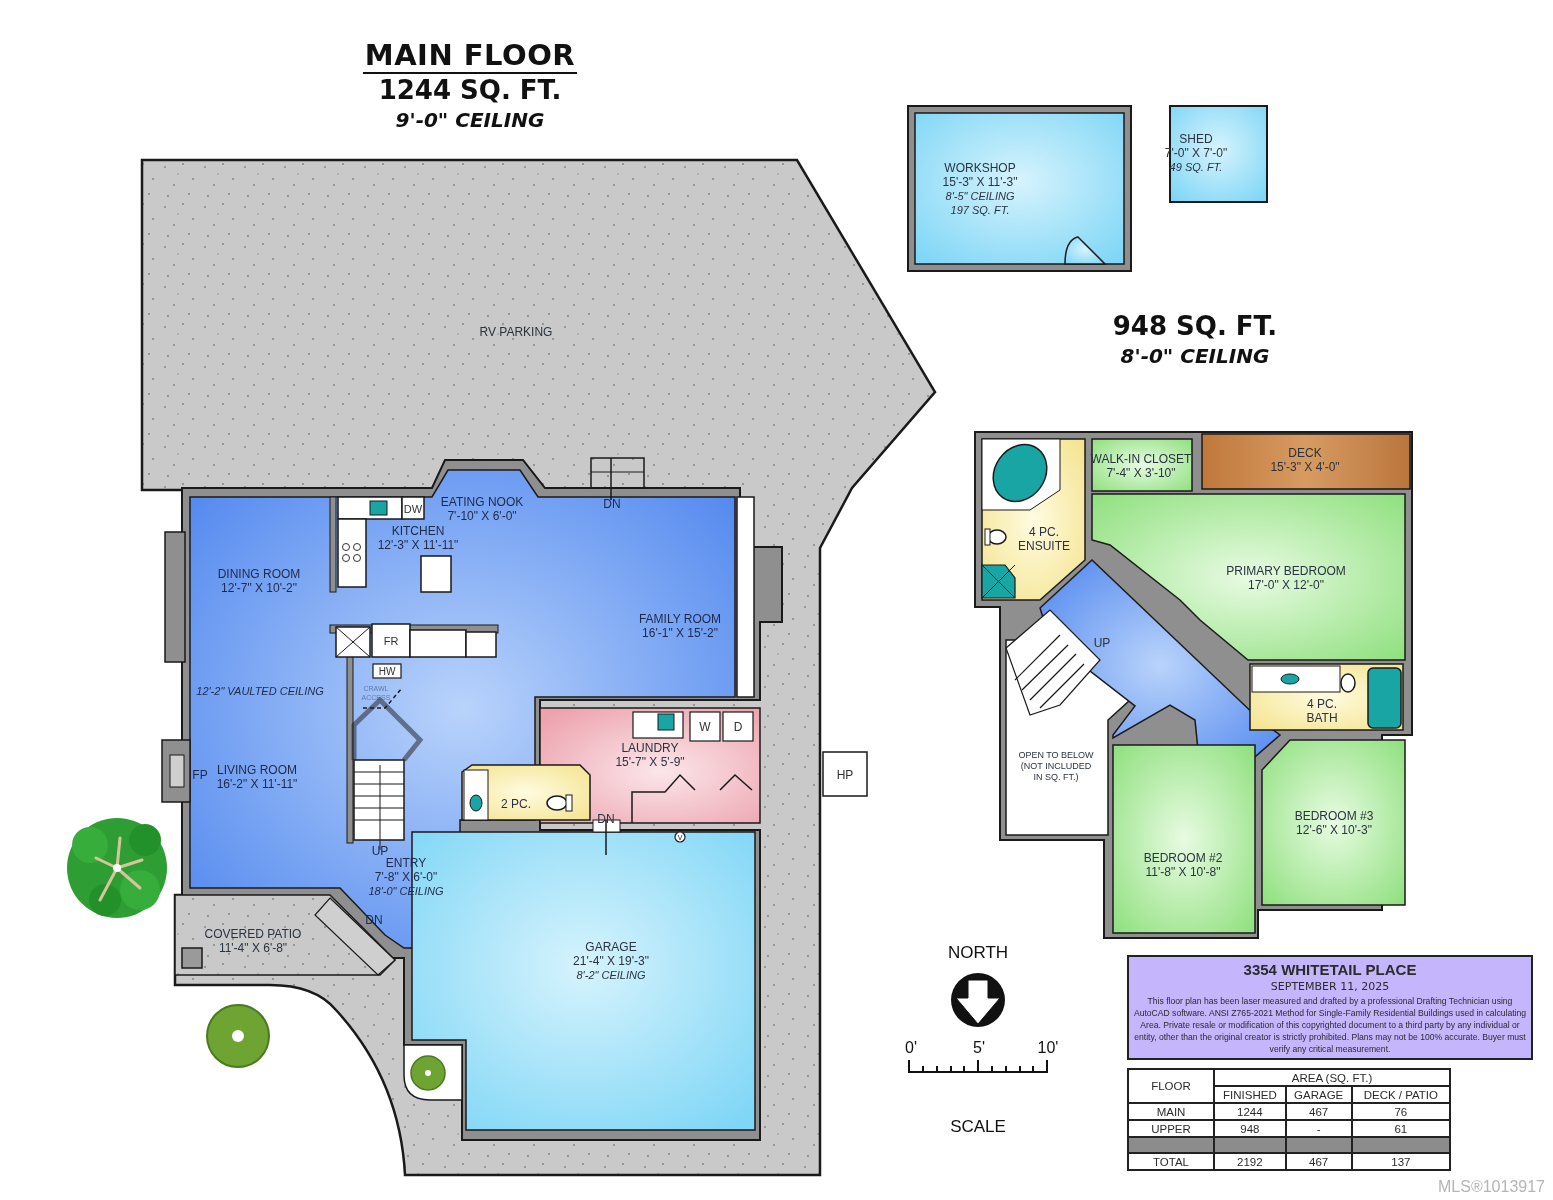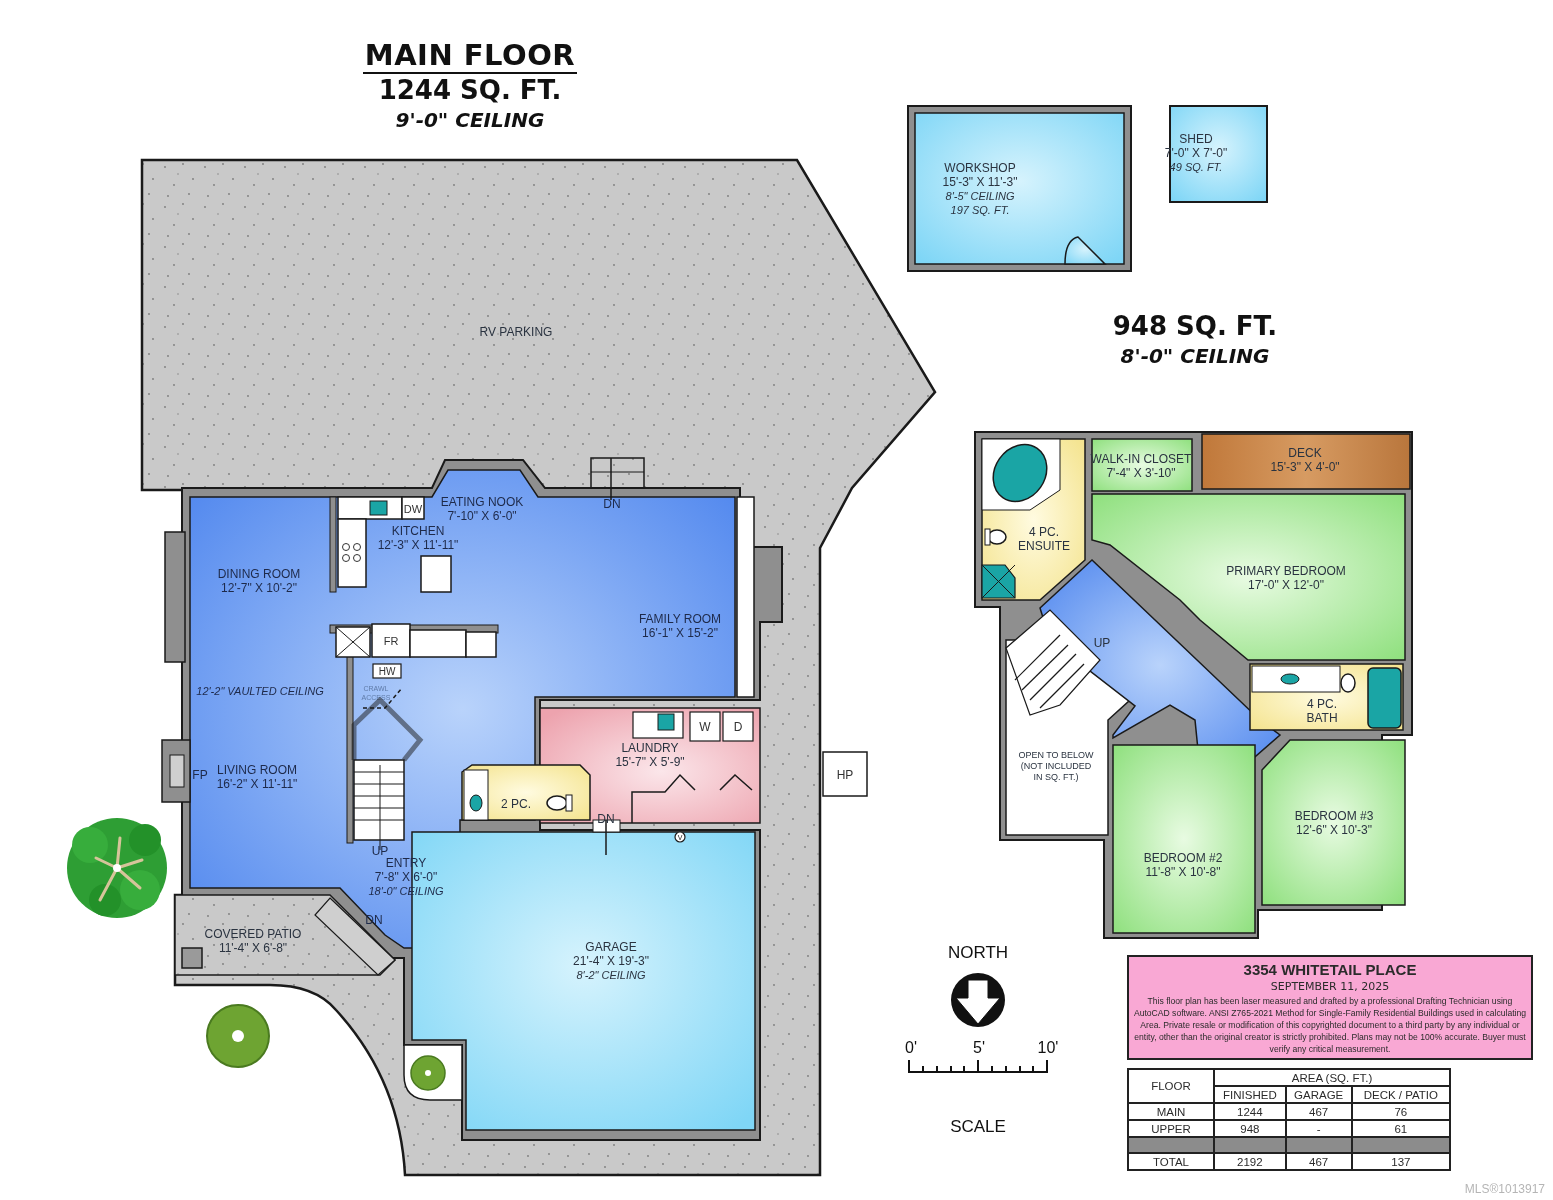--- a/index.html
+++ b/index.html
@@ -6,28 +6,28 @@
   body { width:1553px; height:1200px; position:relative; overflow:hidden; font-family:"Liberation Sans", sans-serif; color:#2b2b2b; }
   .abs { position:absolute; }
   .hdr { position:absolute; text-align:center; font-family:"DejaVu Sans", sans-serif; font-weight:bold; color:#111; }
   .hdr .t1 { font-size:29px; letter-spacing:0.5px; line-height:34px; border-bottom:2px solid #111; display:inline-block; padding:0 2px; }
   .hdr .t2 { font-size:26px; line-height:32px; }
   .hdr .t3 { font-size:20px; font-style:italic; line-height:28px; }
   .lbl { position:absolute; text-align:center; font-size:12px; line-height:14px; color:#2a3340; white-space:nowrap; transform:translateX(-50%); }
   .lbl .it { font-style:italic; font-size:11px; }
   .lbl.dark { color:#1e2a4a; }
   svg text { font-family:"Liberation Sans", sans-serif; }
-  .info { position:absolute; left:1127px; top:955px; width:402px; border:2px solid #222; background:#f9a8d4; }
+  .info { position:absolute; left:1127px; top:955px; width:402px; border:2px solid #222; background:#c4b5fd; }
   .info .title { text-align:center; font-weight:bold; font-size:15px; margin-top:4px; }
   .info .date { text-align:center; font-size:11px; margin-top:2px; font-family:"DejaVu Sans", sans-serif; }
   .info .note { text-align:center; font-size:8.6px; line-height:12px; padding:2px 4px 3px; }
   table.area { position:absolute; left:1127px; top:1068px; width:324px; border-collapse:collapse; font-size:11.5px; }
   table.area td { border:2px solid #222; text-align:center; height:15px; padding:0; }
   table.area tr.gray td { background:#8c8c8c; height:14px; }
-  .mls { position:absolute; right:8px; bottom:4px; font-size:12px; color:#b5b5b5; }
+  .mls { position:absolute; right:8px; bottom:4px; font-size:16px; color:#b5b5b5; }
 </style>
 </head>
 <body>
 
 <div class="hdr" style="left:330px; top:38px; width:280px;">
   <div class="t1">MAIN FLOOR</div>
   <div class="t2">1244 SQ. FT.</div>
   <div class="t3">9'-0" CEILING</div>
 </div>
 

